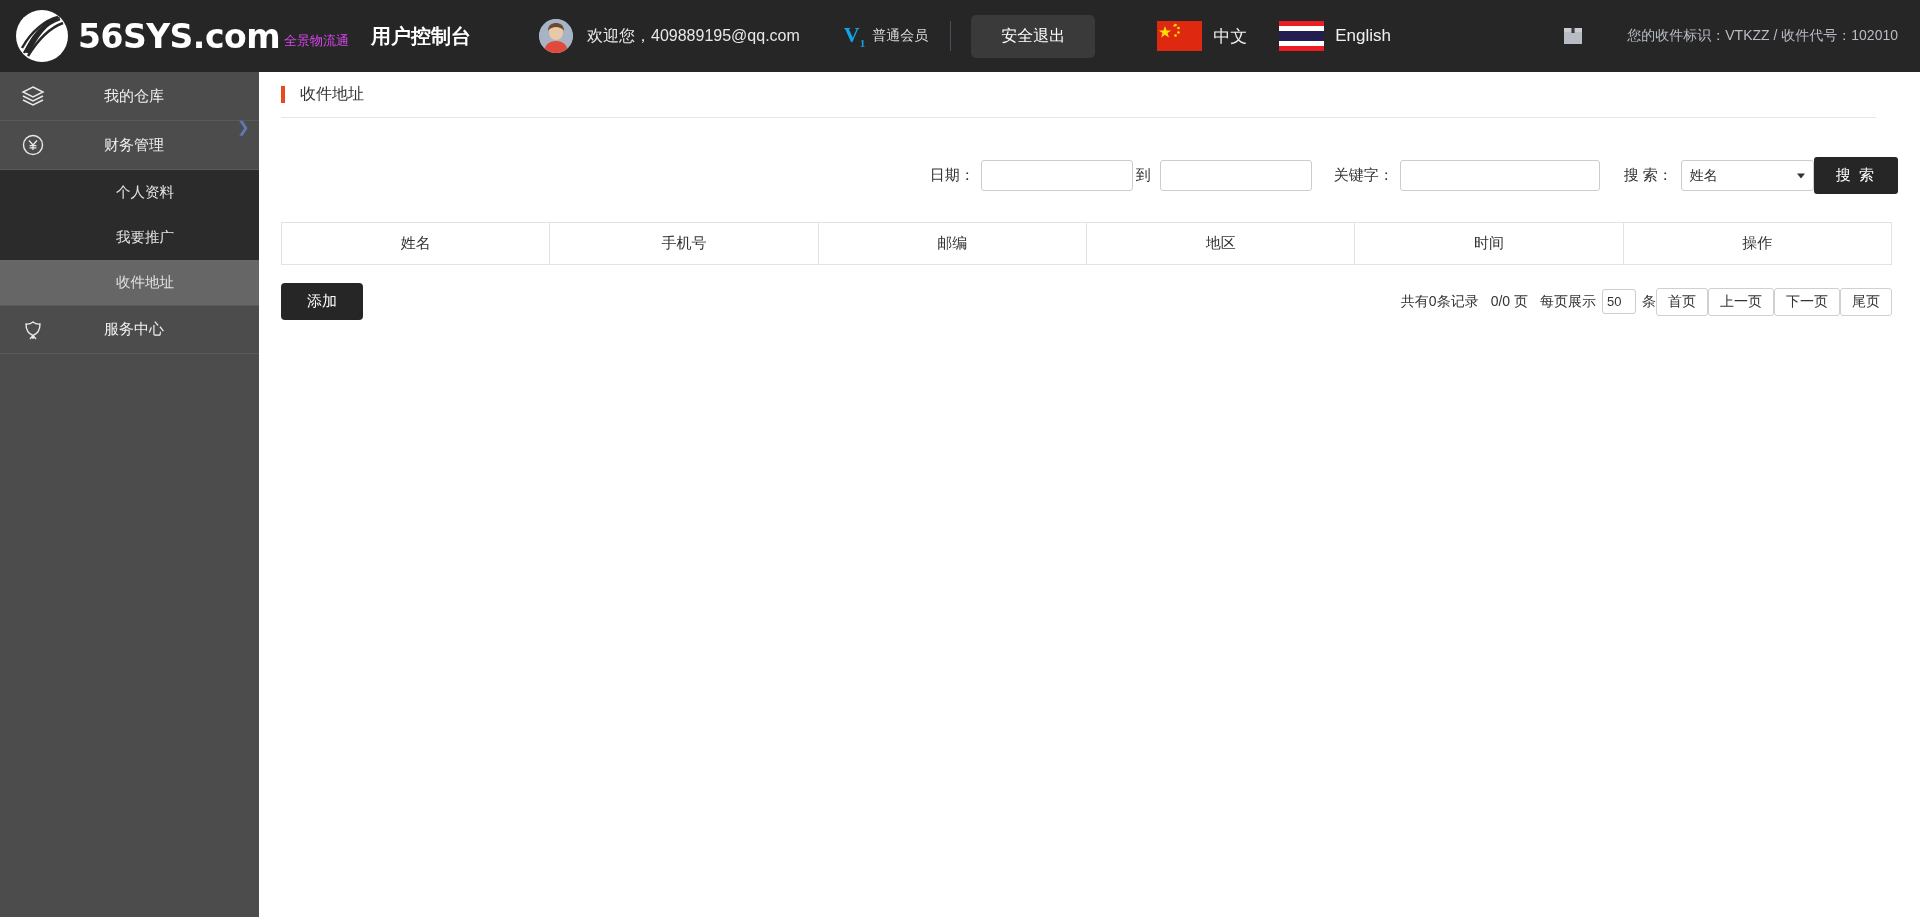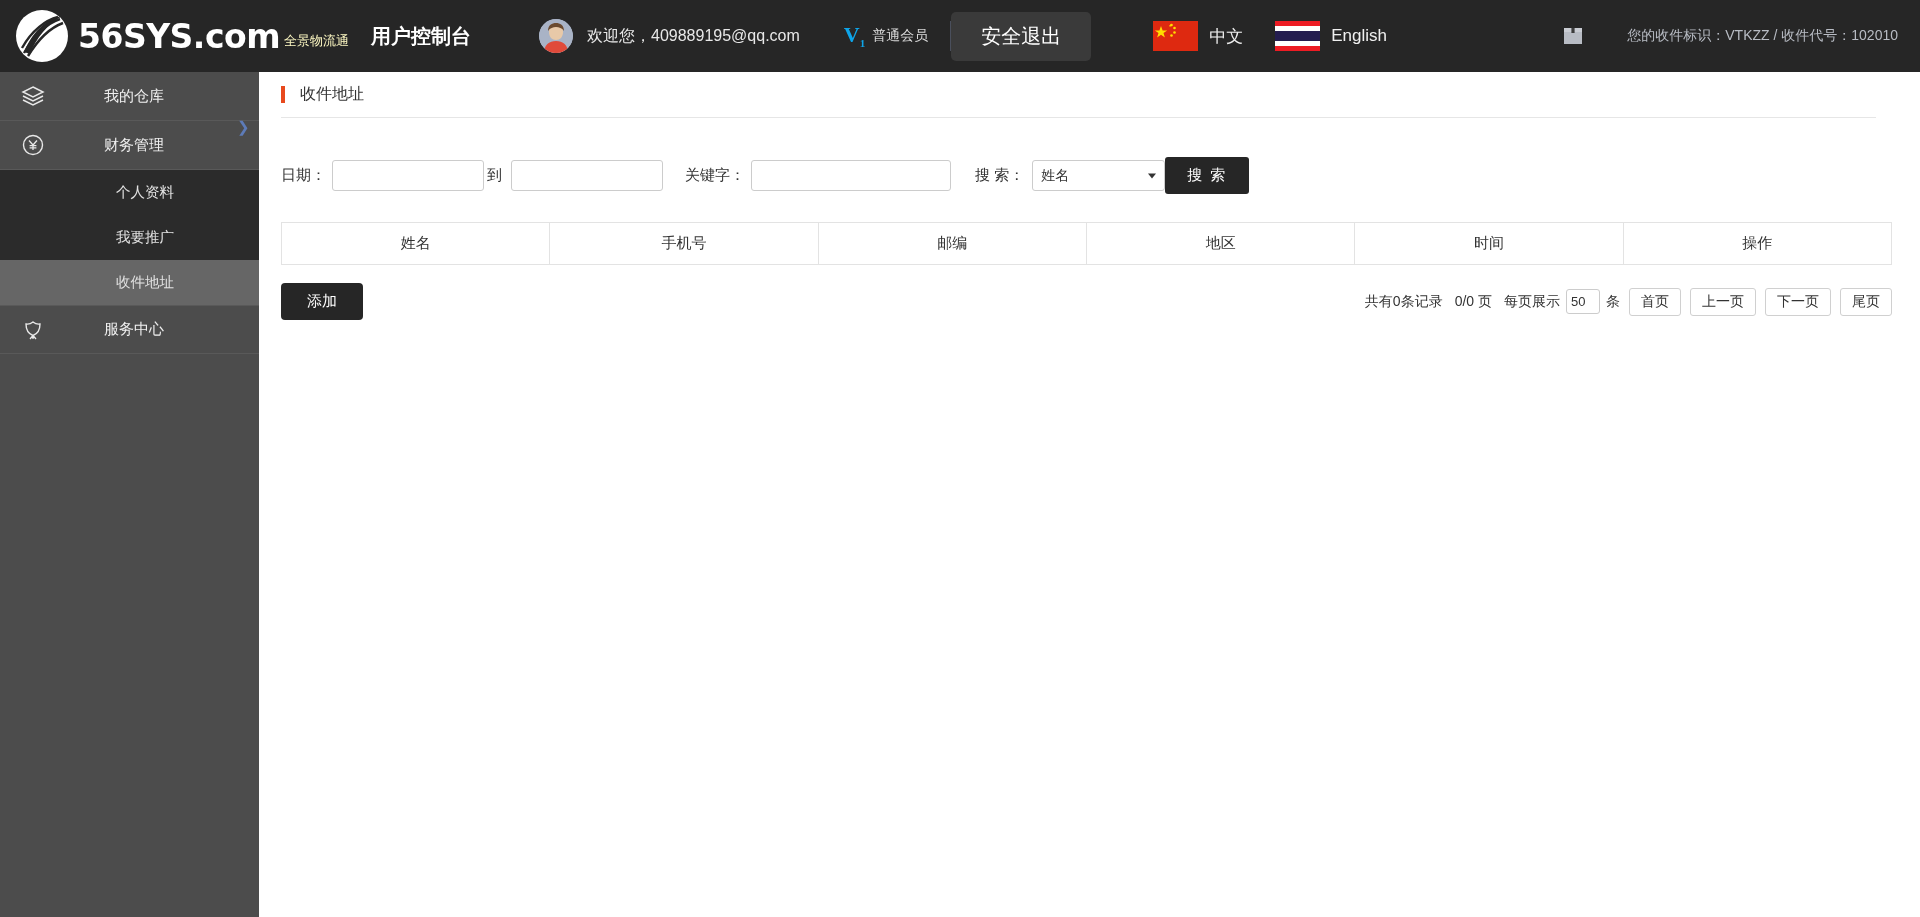--- a/index.html
+++ b/index.html
@@ -19,40 +19,40 @@
     display: flex; align-items: center;
   }
   .logo-wrap { display: flex; align-items: center; margin-left: 14px; }
   .logo-mark { width: 56px; height: 56px; position: relative; }
   .logo-text { margin-left: 8px; display: flex; align-items: flex-end; text-align: right; }
   .logo-56sys {
     color: #ffffff; font-size: 33px; font-weight: bold; letter-spacing: -0.5px;
     font-family: "DejaVu Sans", sans-serif; line-height: 1;
   }
   .logo-slogan {
-    color: #fef9c3; font-size: 13px; margin-left: 4px; margin-bottom: 3px;
+    color: #d946ef; font-size: 13px; margin-left: 4px; margin-bottom: 3px;
     letter-spacing: 0px;
   }
   .console-title {
     color: #ffffff; font-size: 20px; font-weight: bold; margin-left: 22px;
   }
   .avatar {
     width: 34px; height: 34px; border-radius: 50%;
     background: #aab4c8; margin-left: 68px; position: relative; overflow: hidden;
     flex: none;
   }
   .welcome { color: #e8e8e8; font-size: 16px; margin-left: 14px; white-space: nowrap; }
   .vip-wrap { display: flex; align-items: center; margin-left: 44px; }
   .vip-v { color: #0ea5e9; font-family: "Liberation Serif", serif; font-size: 22px; font-weight: bold; }
   .vip-v sub { font-size: 11px; }
   .vip-label { color: #d8d8d8; font-size: 14px; margin-left: 7px; white-space: nowrap; }
   .vdivider { width: 1px; height: 30px; background: #4a4f5c; margin-left: 22px; }
   .logout-btn {
-    background: #3a3a3a; color: #ffffff;
-    font-size: 20px; padding: 11px 30px; border-radius: 5px;
+    margin-left: 20px; background: #3a3a3a; color: #ffffff;
+    font-size: 16px; padding: 11px 30px; border-radius: 5px;
     border: none; cursor: pointer; white-space: nowrap;
   }
   .lang-wrap { display: flex; align-items: center; margin-left: 62px; }
   .flag { width: 45px; height: 30px; flex: none; position: relative; }
   .flag-cn { background: #de2910; }
   .lang-label { color: #f0f0f0; font-size: 17px; margin-left: 11px; white-space: nowrap; }
   .lang-wrap2 { display: flex; align-items: center; margin-left: 32px; }
   .flag-th {
     background: #ffffff;
     background-image: linear-gradient(to bottom,
@@ -108,21 +108,21 @@
   }
   .page-title { font-size: 16px; color: #333333; margin-left: 15px; font-weight: normal; }
 
   .chev {
     position: absolute; left: -22px; top: 46px;
     color: #5d7bb8; font-size: 15px;
   }
 
   .search-row {
     display: flex; align-items: center;
-    margin-top: 39px; margin-left: 0px;
+    margin-top: 39px; margin-left: 0px; justify-content: flex-end;
   }
   .f-label { font-size: 15px; color: #333333; white-space: nowrap; }
   .f-input {
     height: 31px; border: 1px solid #cccccc; border-radius: 3px;
     background: #ffffff; font-size: 14px; padding: 0 8px; outline: none;
     font-family: "Liberation Sans", sans-serif; color: #333;
   }
   .f-date { width: 152px; margin-left: 6px; }
   .f-to { font-size: 15px; color: #333; margin: 0 3px 0 3px; }
   .f-key { width: 200px; margin-left: 6px; }
@@ -164,21 +164,21 @@
   }
   .pager { margin-left: auto; display: flex; align-items: center; font-size: 14px; color: #333; }
   .pager .txt { white-space: nowrap; }
   .pg-input {
     width: 34px; height: 25px; border: 1px solid #cccccc; border-radius: 3px;
     font-size: 13px; text-align: left; padding: 0 4px; margin: 0 6px;
     font-family: "Liberation Sans", sans-serif; color: #333; outline: none;
   }
   .pg-btn {
     border: 1px solid #d0d0d0; border-radius: 3px; background: #ffffff;
-    font-size: 14px; color: #333; padding: 4px 11px; margin-left: 9px;
+    font-size: 14px; color: #333; padding: 4px 11px; 
     cursor: pointer; white-space: nowrap;
     font-family: "Liberation Sans", sans-serif;
   }
   .content-pad { padding-left: 22px; padding-right: 22px; position: relative; }
 </style>
 </head>
 <body>
 
 <div class="topbar">
 

